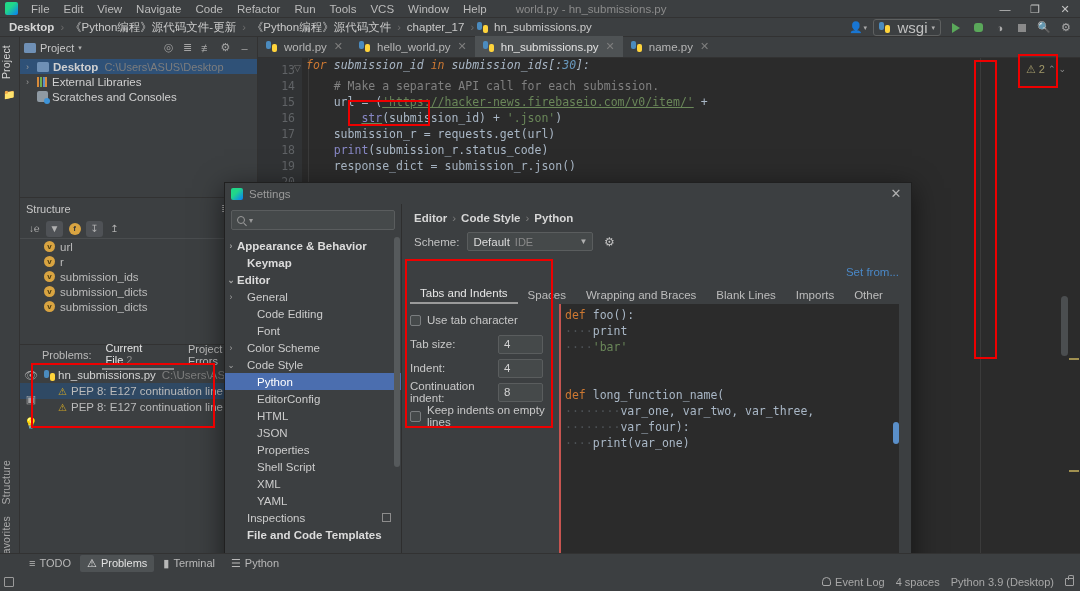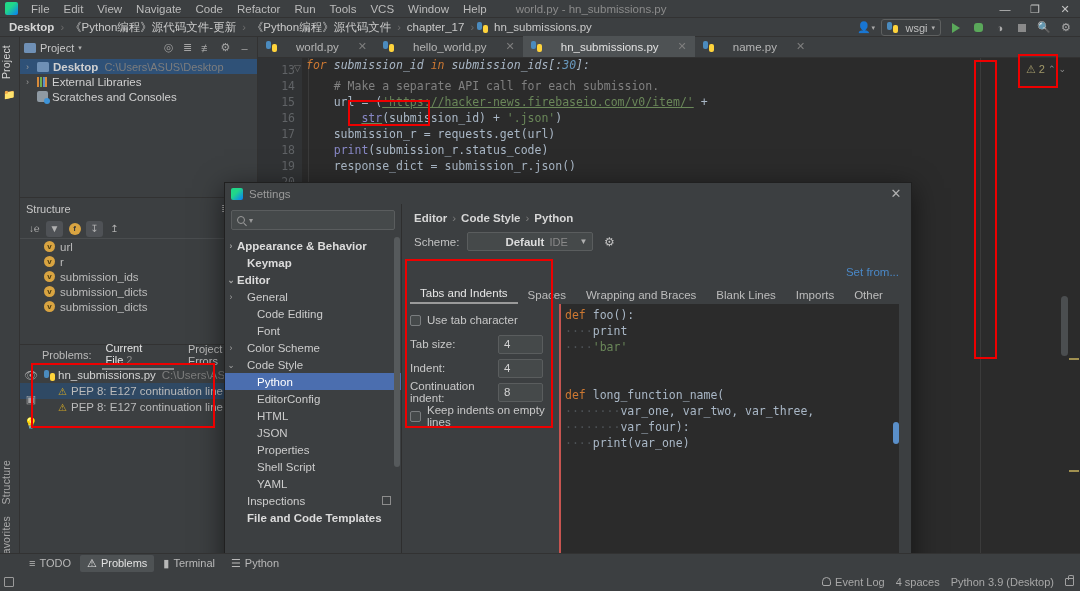--- a/index.html
+++ b/index.html
@@ -65,21 +65,21 @@
   }
   .nav-ic {
     width: 20px; height: 17px; display:flex; align-items:center;
     justify-content:center; color:#aaaaaa; font-size: 11px;
   }
   .run-config {
     display:flex; align-items:center; gap:4px; height:17px;
     border:1px solid #5e6060; border-radius:3px; padding: 0 5px;
     margin: 0 3px; background:#3c3f41;
   }
-  .run-config .lbl { font-size: 11px; color:#c0c0c0; }
+  .run-config .lbl { font-size: 15px; color:#c0c0c0; }
   .tri-green { width:0;height:0;border-left:8px solid #5aa85a;
     border-top:5px solid transparent;border-bottom:5px solid transparent; }
   .bug-green { width:9px;height:9px;border-radius:3px;background:#5aa85a; }
   .sq-gray { width:8px;height:8px;background:#8a8a8a; }
 
   
   .leftstrip {
     position:absolute; left:0; top:37px; width:20px; height:554px;
     background:#3c3f41; border-right:1px solid #323232;
   }
@@ -164,21 +164,21 @@
   .prow.sel { background:#2f4964; }
   .warn-tri { color:#c9a227; font-size:10px; margin-right:4px; }
 
   
   .editor-tabs {
     position:absolute; left:258px; top:37px; width:822px; height:21px;
     background:#3c3f41; display:flex; align-items:flex-end;
     border-bottom:1px solid #323232;
   }
   .etab { height:21px; display:flex; align-items:center; padding:0 8px;
-    font-size:11.5px; color:#b5b5b5; gap:16px; }
+    font-size:11.5px; color:#b5b5b5; gap:4px; }
   .etab.active { background:#4e5254; color:#e0e0e0; }
   .etab .x { color:#7e7e7e; font-size:11px; margin-left:3px; }
   .editor {
     position:absolute; left:258px; top:58px; width:822px; height:495px;
     background:#2b2b2b;
   }
   .gutter { position:absolute; left:0; top:0; width:44px; height:100%;
     background:#313335; }
   .gnum { position:absolute; right:7px; font-size:11.5px; color:#606366;
     font-family:"DejaVu Sans Mono", monospace; }
@@ -273,21 +273,21 @@
     border-radius:3px; }
 
   .dlg-right { flex:1; position:relative; background:#3c3f41; }
   .bc { display:flex; align-items:center; gap:5px; padding:8px 0 0 12px;
     font-size:11.5px; font-weight:bold; color:#d7d7d7; }
   .bc .sep { color:#7e7e7e; font-weight:normal; }
   .scheme-row { display:flex; align-items:center; gap:8px; padding:8px 0 0 12px; }
   .scheme-row .lbl { font-size:11.5px; color:#c2c2c2; }
   .combo { width:126px; height:19px; background:#45494a; border:1px solid #5a5d5e;
     border-radius:2px; display:flex; align-items:center; padding:0 5px; }
-  .combo .v { font-size:11.5px; font-weight:bold; color:#dcdcdc;margin-left:32px; }
+  .combo .v { font-size:11.5px; font-weight:normal; color:#dcdcdc; }
   .combo .sub { font-size:11px; color:#8a8a8a; margin-left:5px; font-weight:normal; }
   .combo .caret { margin-left:auto; color:#b0b0b0; font-size:8px; }
   .gear { width:16px;height:16px;display:flex;align-items:center;
     justify-content:center; color:#c0c0c0; font-size:12px; }
   .setfrom { position:absolute; right:12px; top:62px; font-size:11.5px;
     color:#4a88c7; }
   .ctabs { position:absolute; left:8px; top:80px; right:0; height:20px;
     display:flex; align-items:flex-end; gap:0; }
   .ctab { padding:3px 10px; font-size:11.5px; color:#bdbdbd; white-space:nowrap; }
   .ctab.active { color:#e6e6e6; border-bottom:2px solid #9a9a9a; }
@@ -636,20 +636,24 @@
             <div class="strow">
               <span class="chev"></span>
               <span style="padding-left: 20px;">Properties</span>
             </div>
             <div class="strow">
               <span class="chev"></span>
               <span style="padding-left: 20px;">Shell Script</span>
             </div>
             <div class="strow">
               <span class="chev"></span>
+              <span style="padding-left: 20px;">XML</span>
+            </div>
+            <div class="strow">
+              <span class="chev"></span>
               <span style="padding-left: 20px;">YAML</span>
             </div>
             <div class="strow">
               <span class="chev"></span>
               <span style="padding-left: 10px;">Inspections</span>
               <span class="badge"></span>
             </div>
             <div class="strow b">
               <span class="chev"></span>
               <span style="padding-left: 10px;">File and Code Templates</span>

